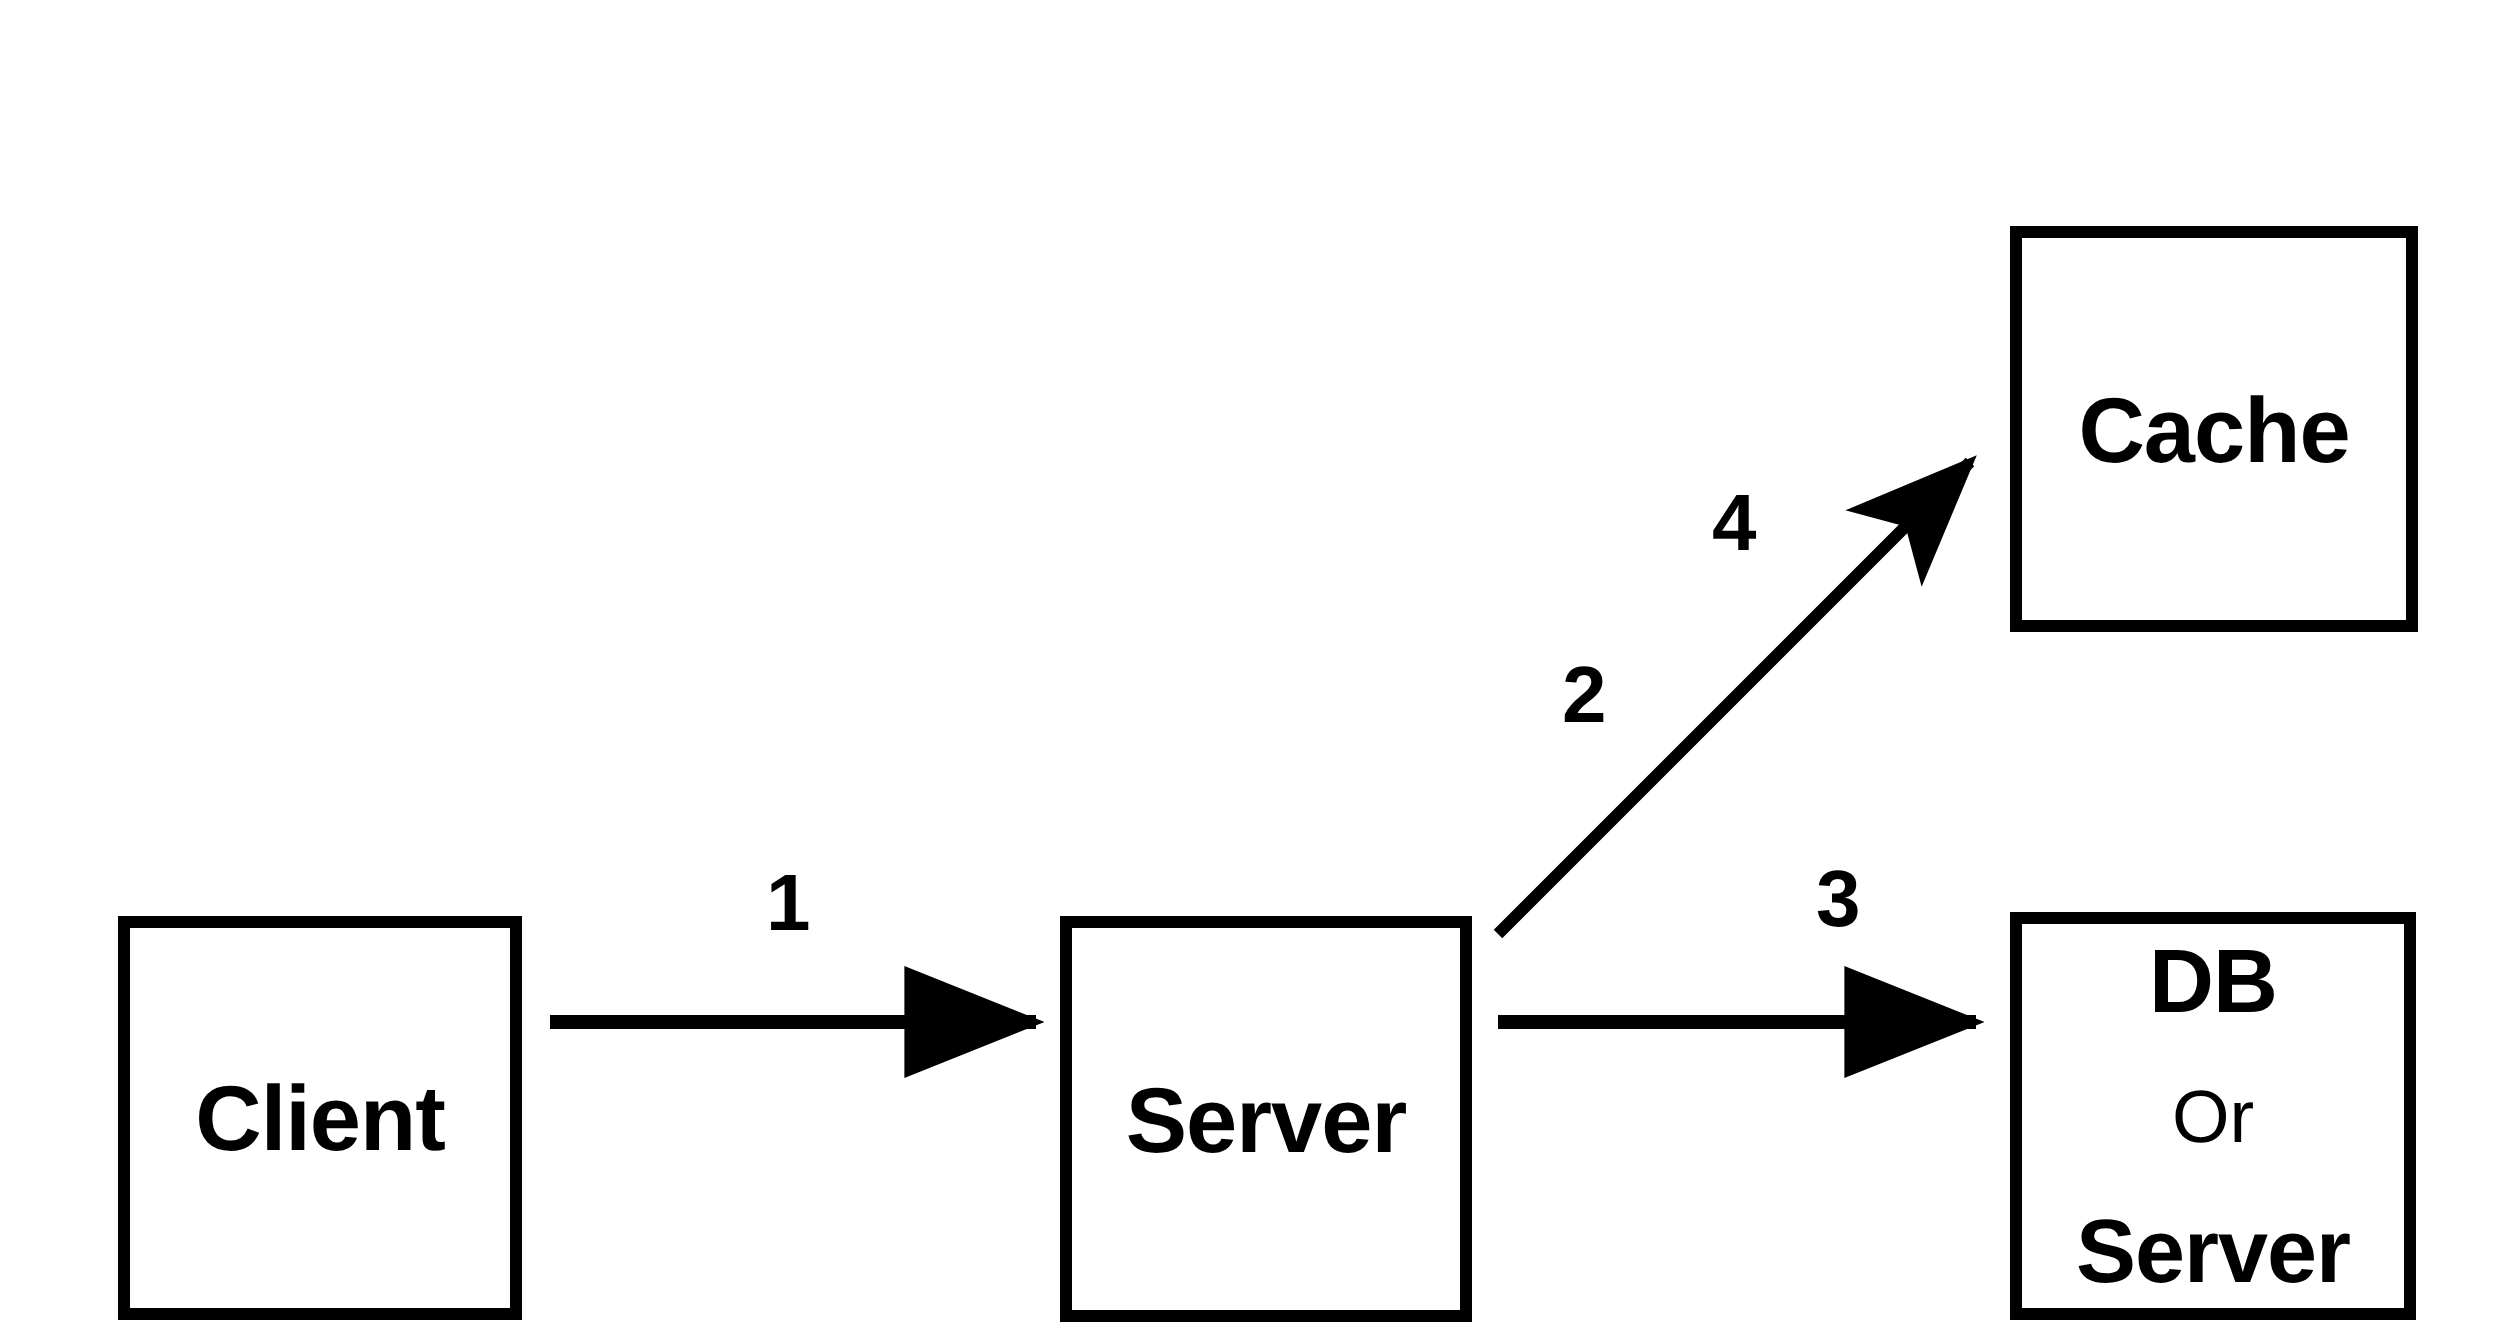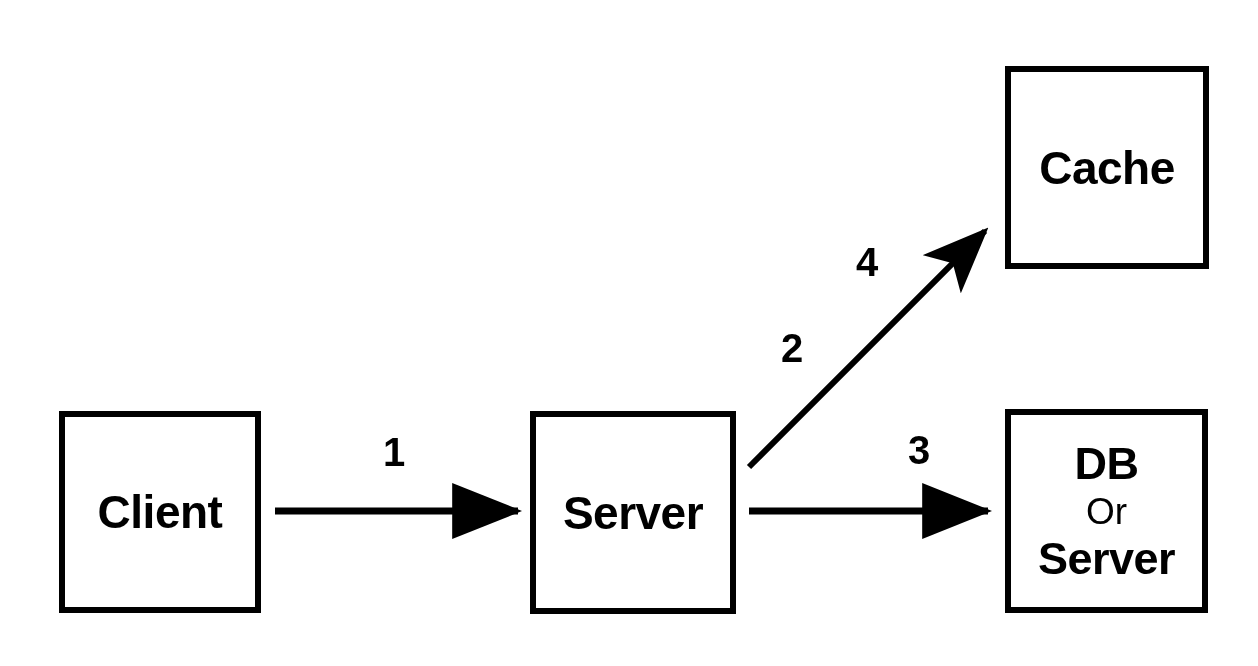--- a/index.html
+++ b/index.html
@@ -21,20 +21,21 @@
   .node {
     position: absolute;
     box-sizing: border-box;
     border: 6px solid #000000;
     background: #ffffff;
     display: flex;
     flex-direction: column;
     align-items: center;
     justify-content: center;
     text-align: center;
+    margin-top: 47px;
   }
   .node-label {
     font-weight: bold;
     font-size: 46px;
     line-height: 1.0;
     color: #000000;
     letter-spacing: -0.5px;
     white-space: nowrap;
   }
   #node-client {
@@ -54,20 +55,21 @@
     top: 66px;
     width: 204px;
     height: 203px;
   }
   #node-db {
     left: 1005px;
     top: 409px;
     width: 203px;
     height: 204px;
     justify-content: center;
+    gap: 20px;
   }
   .db-line-primary {
     font-weight: bold;
     font-size: 45px;
     line-height: 1.0;
     color: #000000;
     letter-spacing: -0.5px;
     white-space: nowrap;
   }
   .db-line-connector {

